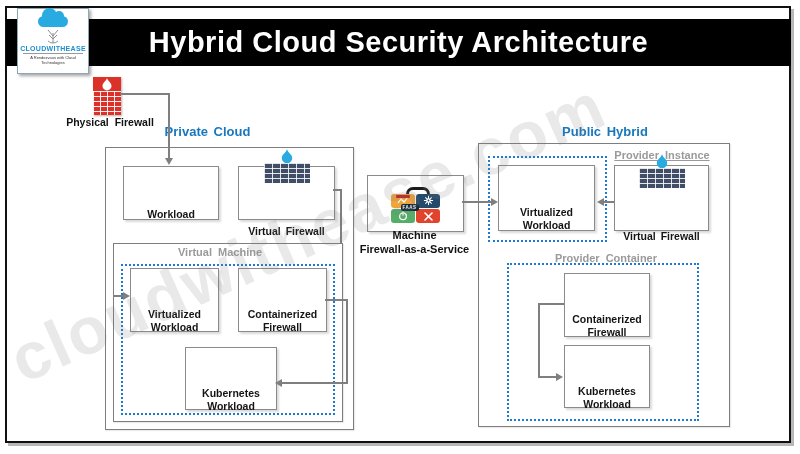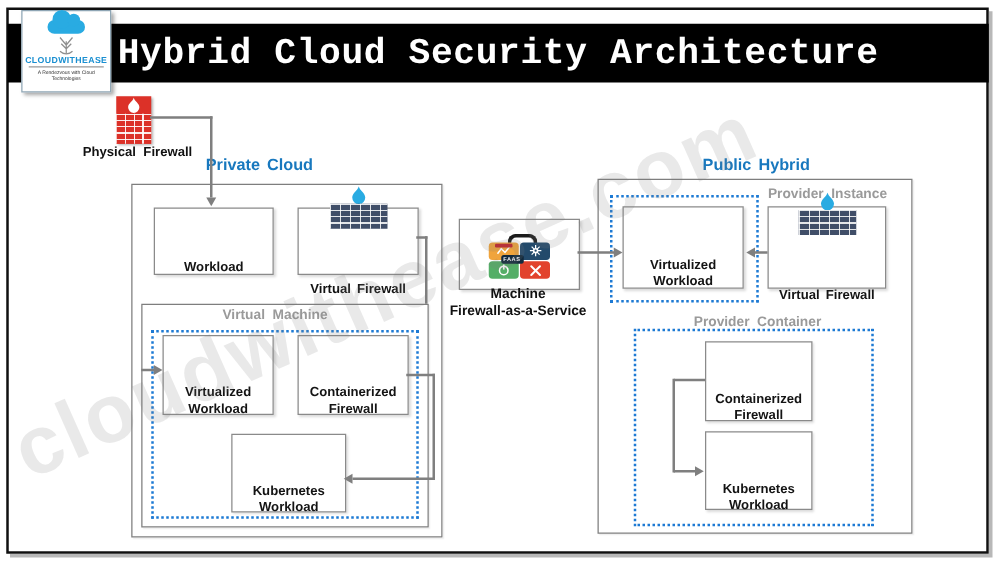--- a/index.html
+++ b/index.html
@@ -3,21 +3,21 @@
 <meta charset="utf-8">
 <style>
   html,body{margin:0;padding:0;background:#fff;}
   .stage{position:relative;width:800px;height:454px;background:#fff;overflow:hidden;
          font-family:"Liberation Sans",sans-serif;}
   .frame{position:absolute;left:5px;top:6px;width:782px;height:433px;border:2px solid #101010;
          box-shadow:3px 3px 0 rgba(160,160,160,.75);}
   
   .banner{position:absolute;left:6px;top:19px;width:785px;height:47px;background:#000;}
   .banner .title{display:block;width:100%;text-align:center;color:#fff;font-weight:bold;
-                 font-size:29px;line-height:47px;letter-spacing:.5px;font-family:Liberation Mono, monospace;}
+                 font-size:29px;line-height:47px;letter-spacing:.5px;}
   
   .logo{position:absolute;left:17px;top:8px;width:70px;height:64px;background:#fff;
         border:1px solid #8fa6b5;box-shadow:2px 2px 3px rgba(0,0,0,.35);display:flex;
         flex-direction:column;align-items:center;z-index:6;}
   .cloud{width:30px;height:11px;background:#29abe2;border-radius:8px;position:relative;margin-top:7px;}
   .cloud::before{content:"";position:absolute;width:15px;height:15px;background:#29abe2;border-radius:50%;top:-8px;left:4px;}
   .cloud::after{content:"";position:absolute;width:10px;height:10px;background:#29abe2;border-radius:50%;top:-5px;left:16px;}
   .logo-name{font-size:7px;font-weight:bold;color:#1a8fd1;letter-spacing:.3px;margin-top:1px;}
   .logo-tag{font-size:4px;color:#333;border-top:1px solid #999;padding-top:1px;margin-top:1px;width:60px;text-align:center;}
   
@@ -239,21 +239,21 @@
     </div>
   </div>
   <div class="faas-caption">
     <div>Machine</div>
     <div>Firewall-as-a-Service</div>
   </div>
 
   <div class="cloud-title" style="left:540px;top:124px;width:130px;">Public Hybrid</div>
   <div class="container-solid" style="left:478px;top:143px;width:250px;height:282px;"></div>
 
-  <div class="sec-label" style="left:607px;top:149px;width:110px;">Provider Instance</div>
+  <div class="sec-label" style="left:607px;top:149px;width:110px;text-decoration:underline;">Provider Instance</div>
   <div class="container-dotted" style="left:488px;top:156px;width:115px;height:82px;"></div>
 
   <div class="node" style="left:498px;top:165px;width:95px;height:64px;">
     <svg width="38" height="28" viewBox="0 0 44 33">
       <rect width="44" height="33" rx="6" fill="#8d8d8d"></rect>
       <rect x="7.5" y="6.5" width="29" height="20" rx="3" fill="none" stroke="#fff" stroke-width="2.6"></rect>
       <line x1="7.5" y1="12" x2="36.5" y2="12" stroke="#fff" stroke-width="2.4"></line>
       <circle cx="11.5" cy="9.3" r="1.2" fill="#fff"></circle>
         <circle cx="15.5" cy="9.3" r="1.2" fill="#fff"></circle>
       <circle cx="32" cy="25" r="8.5" fill="#8d8d8d"></circle>

